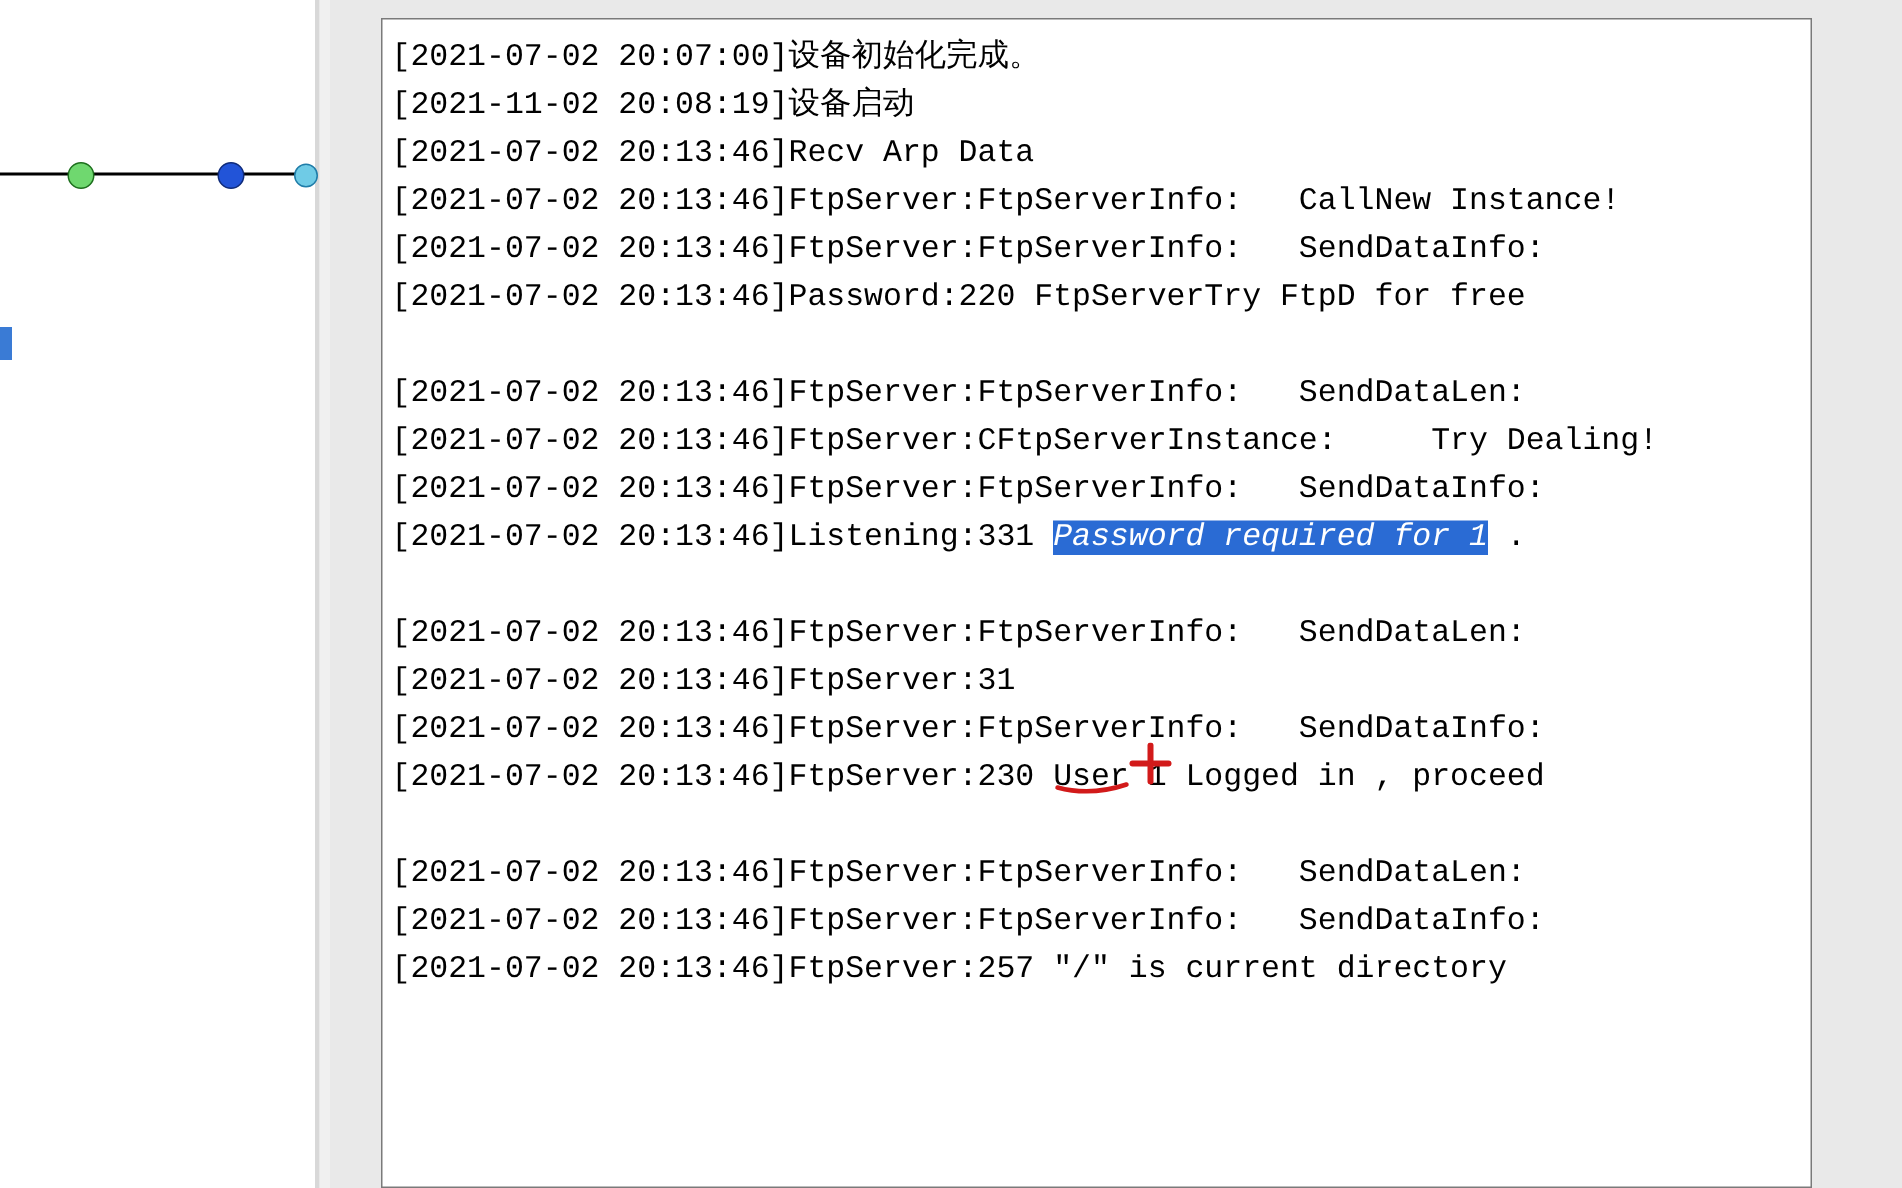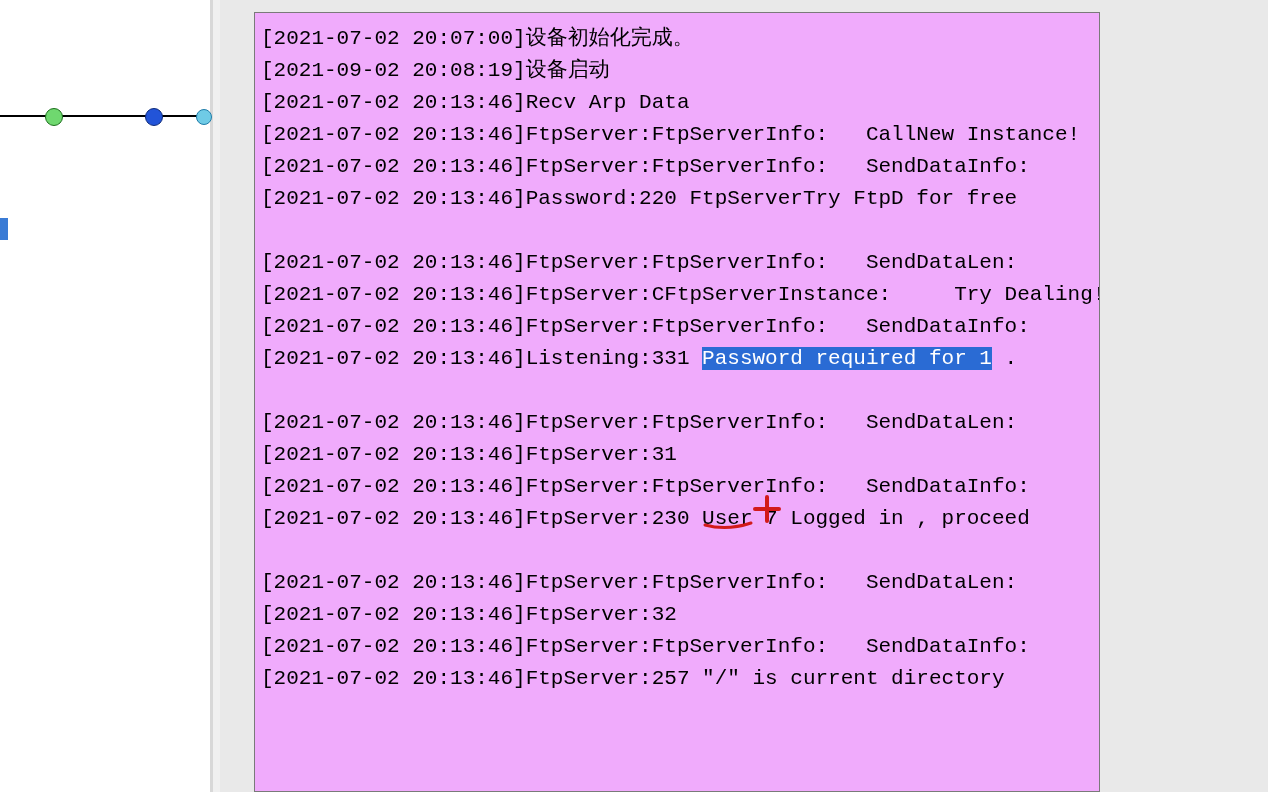--- a/index.html
+++ b/index.html
@@ -62,23 +62,23 @@
     left: 220px;
     top: 0;
     width: 1048px;
     height: 792px;
     background: #e9e9e9;
     box-sizing: border-box;
     padding: 12px 8px 0 34px;
   }
 
   .log-box {
-    width: 846px;
+    width: 954px;
     height: 780px;
-    background: #f0abfc;
+    background: #ffffff;
     border: 1px solid #7a7a7a;
     box-sizing: border-box;
     padding: 10px 6px 0 6px;
     overflow: hidden;
   }
 
   .log-line {
     font-size: 21px;
     line-height: 32px;
     white-space: pre;
@@ -86,20 +86,21 @@
     letter-spacing: 0px;
     position: relative;
   }
   .log-blank {
     height: 32px;
   }
 
   .sel {
     background: #2a6bd4;
     color: #ffffff;
+    font-style: italic;
   }
 
   .red-annot {
     position: absolute;
     pointer-events: none;
   }
   .red-annot svg { display: block; }
 </style>
 </head>
 <body>
@@ -110,38 +111,37 @@
     <div class="node green"></div>
     <div class="node blue"></div>
     <div class="node cyan"></div>
   </div>
   <div class="small-blue-box"></div>
 </div>
 
 <div class="right-pane-wrapper">
   <div class="log-box" id="log-box">
       <div class="log-line"><span>[2021-07-02 20:07:00]</span><span>设备初始化完成。</span></div>
-      <div class="log-line"><span>[2021-09-02 20:08:19]</span><span>设备启动</span></div>
+      <div class="log-line"><span>[2021-11-02 20:08:19]</span><span>设备启动</span></div>
       <div class="log-line"><span>[2021-07-02 20:13:46]</span><span>Recv Arp Data</span></div>
       <div class="log-line"><span>[2021-07-02 20:13:46]</span><span>FtpServer:FtpServerInfo:   CallNew Instance!</span></div>
       <div class="log-line"><span>[2021-07-02 20:13:46]</span><span>FtpServer:FtpServerInfo:   SendDataInfo:</span></div>
       <div class="log-line"><span>[2021-07-02 20:13:46]</span><span>Password:220 FtpServerTry FtpD for free</span></div>
       <div class="log-blank"></div>
       <div class="log-line"><span>[2021-07-02 20:13:46]</span><span>FtpServer:FtpServerInfo:   SendDataLen:</span></div>
       <div class="log-line"><span>[2021-07-02 20:13:46]</span><span>FtpServer:CFtpServerInstance:     Try Dealing!</span></div>
       <div class="log-line"><span>[2021-07-02 20:13:46]</span><span>FtpServer:FtpServerInfo:   SendDataInfo:</span></div>
       <div class="log-line"><span>[2021-07-02 20:13:46]</span><span>Listening:331 </span><span class="sel">Password required for 1</span><span> .</span></div>
       <div class="log-blank"></div>
       <div class="log-line"><span>[2021-07-02 20:13:46]</span><span>FtpServer:FtpServerInfo:   SendDataLen:</span></div>
       <div class="log-line"><span>[2021-07-02 20:13:46]</span><span>FtpServer:31</span></div>
       <div class="log-line"><span>[2021-07-02 20:13:46]</span><span>FtpServer:FtpServerInfo:   SendDataInfo:</span></div>
-      <div class="log-line"><span>[2021-07-02 20:13:46]</span><span>FtpServer:230 User 7 Logged in , proceed</span><div class="red-annot" style="left: 432px; top: -8px;"><svg width="100" height="40">
+      <div class="log-line"><span>[2021-07-02 20:13:46]</span><span>FtpServer:230 User 1 Logged in , proceed</span><div class="red-annot" style="left: 432px; top: -8px;"><svg width="100" height="40">
             <path d="M12 30 Q34 36 58 28" stroke="#d21a1a" stroke-width="3" fill="none" stroke-linecap="round"></path>
             <line x1="74" y1="2" x2="74" y2="26" stroke="#d21a1a" stroke-width="4" stroke-linecap="round"></line>
             <line x1="62" y1="14" x2="86" y2="14" stroke="#d21a1a" stroke-width="4" stroke-linecap="round"></line>
           </svg></div></div>
       <div class="log-blank"></div>
       <div class="log-line"><span>[2021-07-02 20:13:46]</span><span>FtpServer:FtpServerInfo:   SendDataLen:</span></div>
-      <div class="log-line"><span>[2021-07-02 20:13:46]</span><span>FtpServer:32</span></div>
       <div class="log-line"><span>[2021-07-02 20:13:46]</span><span>FtpServer:FtpServerInfo:   SendDataInfo:</span></div>
       <div class="log-line"><span>[2021-07-02 20:13:46]</span><span>FtpServer:257 "/" is current directory</span></div>
     </div>
 </div>
 
 </body></html>

